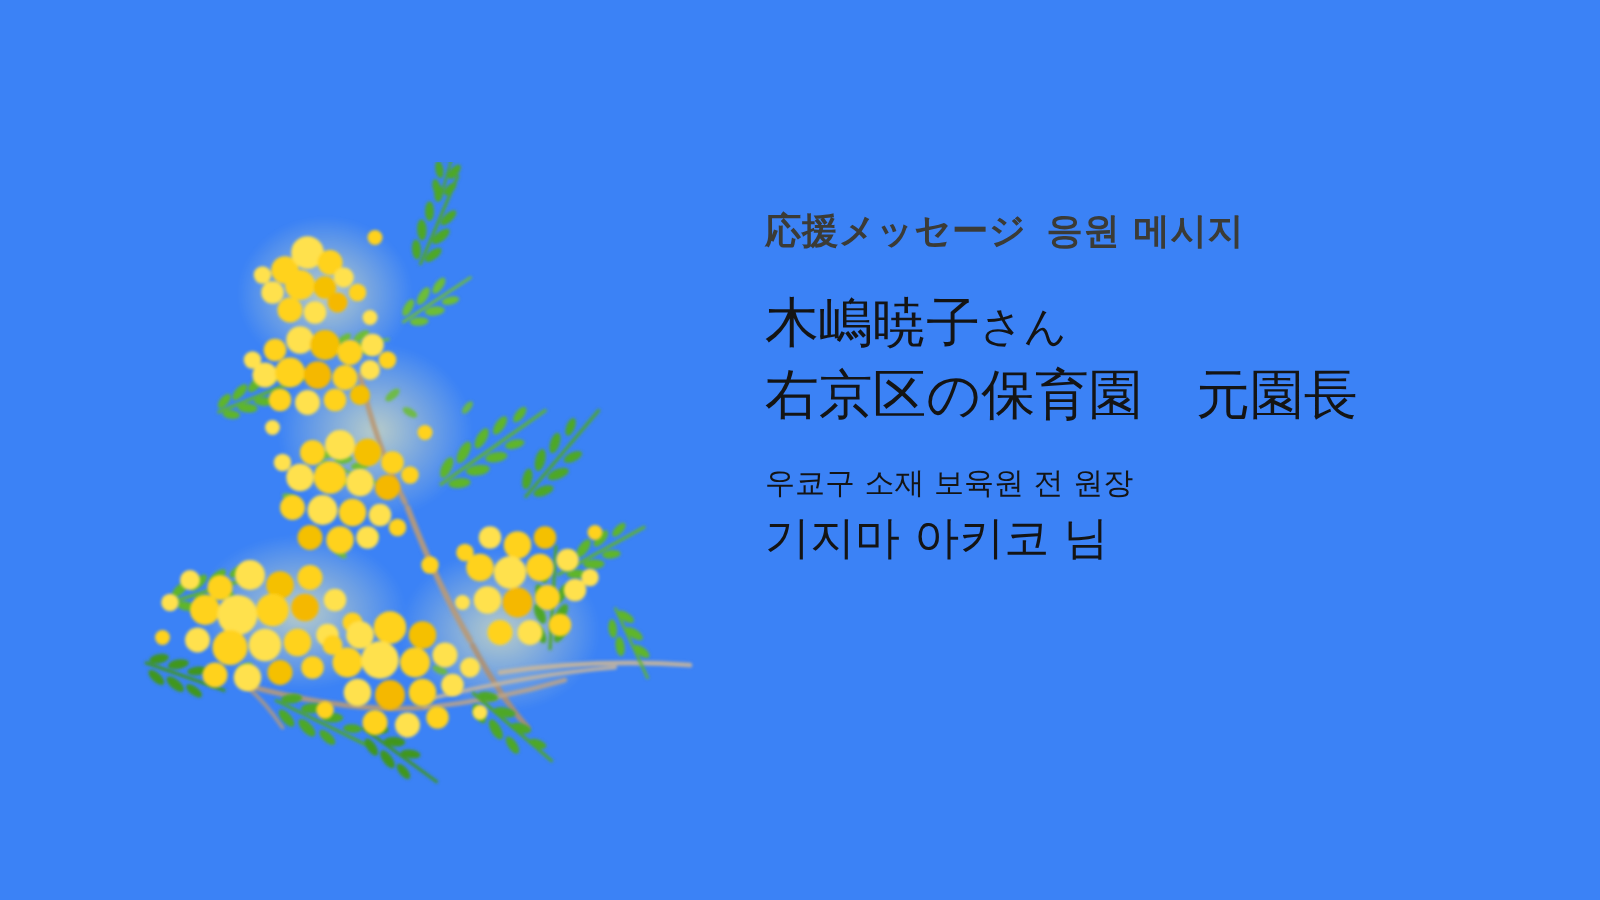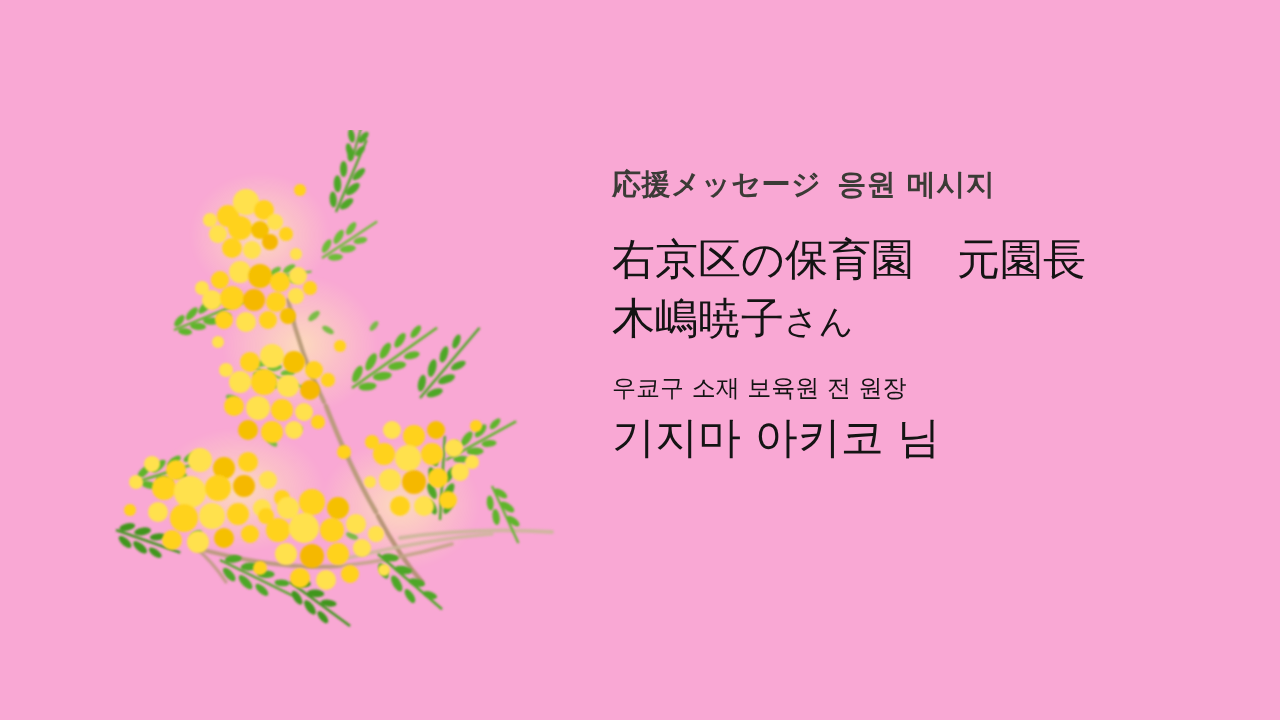--- a/index.html
+++ b/index.html
@@ -72,31 +72,31 @@
   }
 
   .ko-line {
     font-size: 24px;
     line-height: 1.30;
     color: #1b1b1b;
     white-space: nowrap;
     margin: 0;
   }
   .ko-line.person {
-    font-size: 43px;
+    font-size: 36px;
     margin-top: 6px;
   }
   .ko-group {
     margin-top: 26px;
   }
 </style>
 </head>
 <body style="background: rgb(252, 250, 200);">
 
-<div id="slide" style="background: #f9a8d4;">
+<div id="slide" style="background: #3b82f6;">
 
   <div id="illustration">
     <svg viewBox="0 0 520 500" xmlns="http://www.w3.org/2000/svg">
       <defs>
         <filter id="soft" x="-25%" y="-25%" width="150%" height="150%">
           <feGaussianBlur stdDeviation="1.1"></feGaussianBlur>
         </filter>
         <filter id="softer" x="-30%" y="-30%" width="160%" height="160%">
           <feGaussianBlur stdDeviation="2.2"></feGaussianBlur>
         </filter>
@@ -472,25 +472,25 @@
       </g>
     </svg>
   </div>
 
   <div id="text-block">
 
     <p class="eyebrow" style="color: rgb(59, 59, 54);">
       <span>応援メッセージ</span><span class="ko">응원 메시지</span>
     </p>
 
-    <p class="ja-line" style="color: rgb(20, 20, 20);">右京区の保育園　元園長</p>
-
     <p class="ja-line name" style="color: rgb(20, 20, 20);">
       <span>木嶋暁子</span><span class="honorific">さん</span>
     </p>
+
+    <p class="ja-line" style="color: rgb(20, 20, 20);">右京区の保育園　元園長</p>
 
     <div class="ko-group">
       <p class="ko-line" style="color: rgb(20, 20, 20);">우쿄구 소재 보육원 전 원장</p>
       <p class="ko-line person" style="color: rgb(20, 20, 20);">기지마 아키코 님</p>
     </div>
 
   </div>
 </div>
 
 </body></html>

